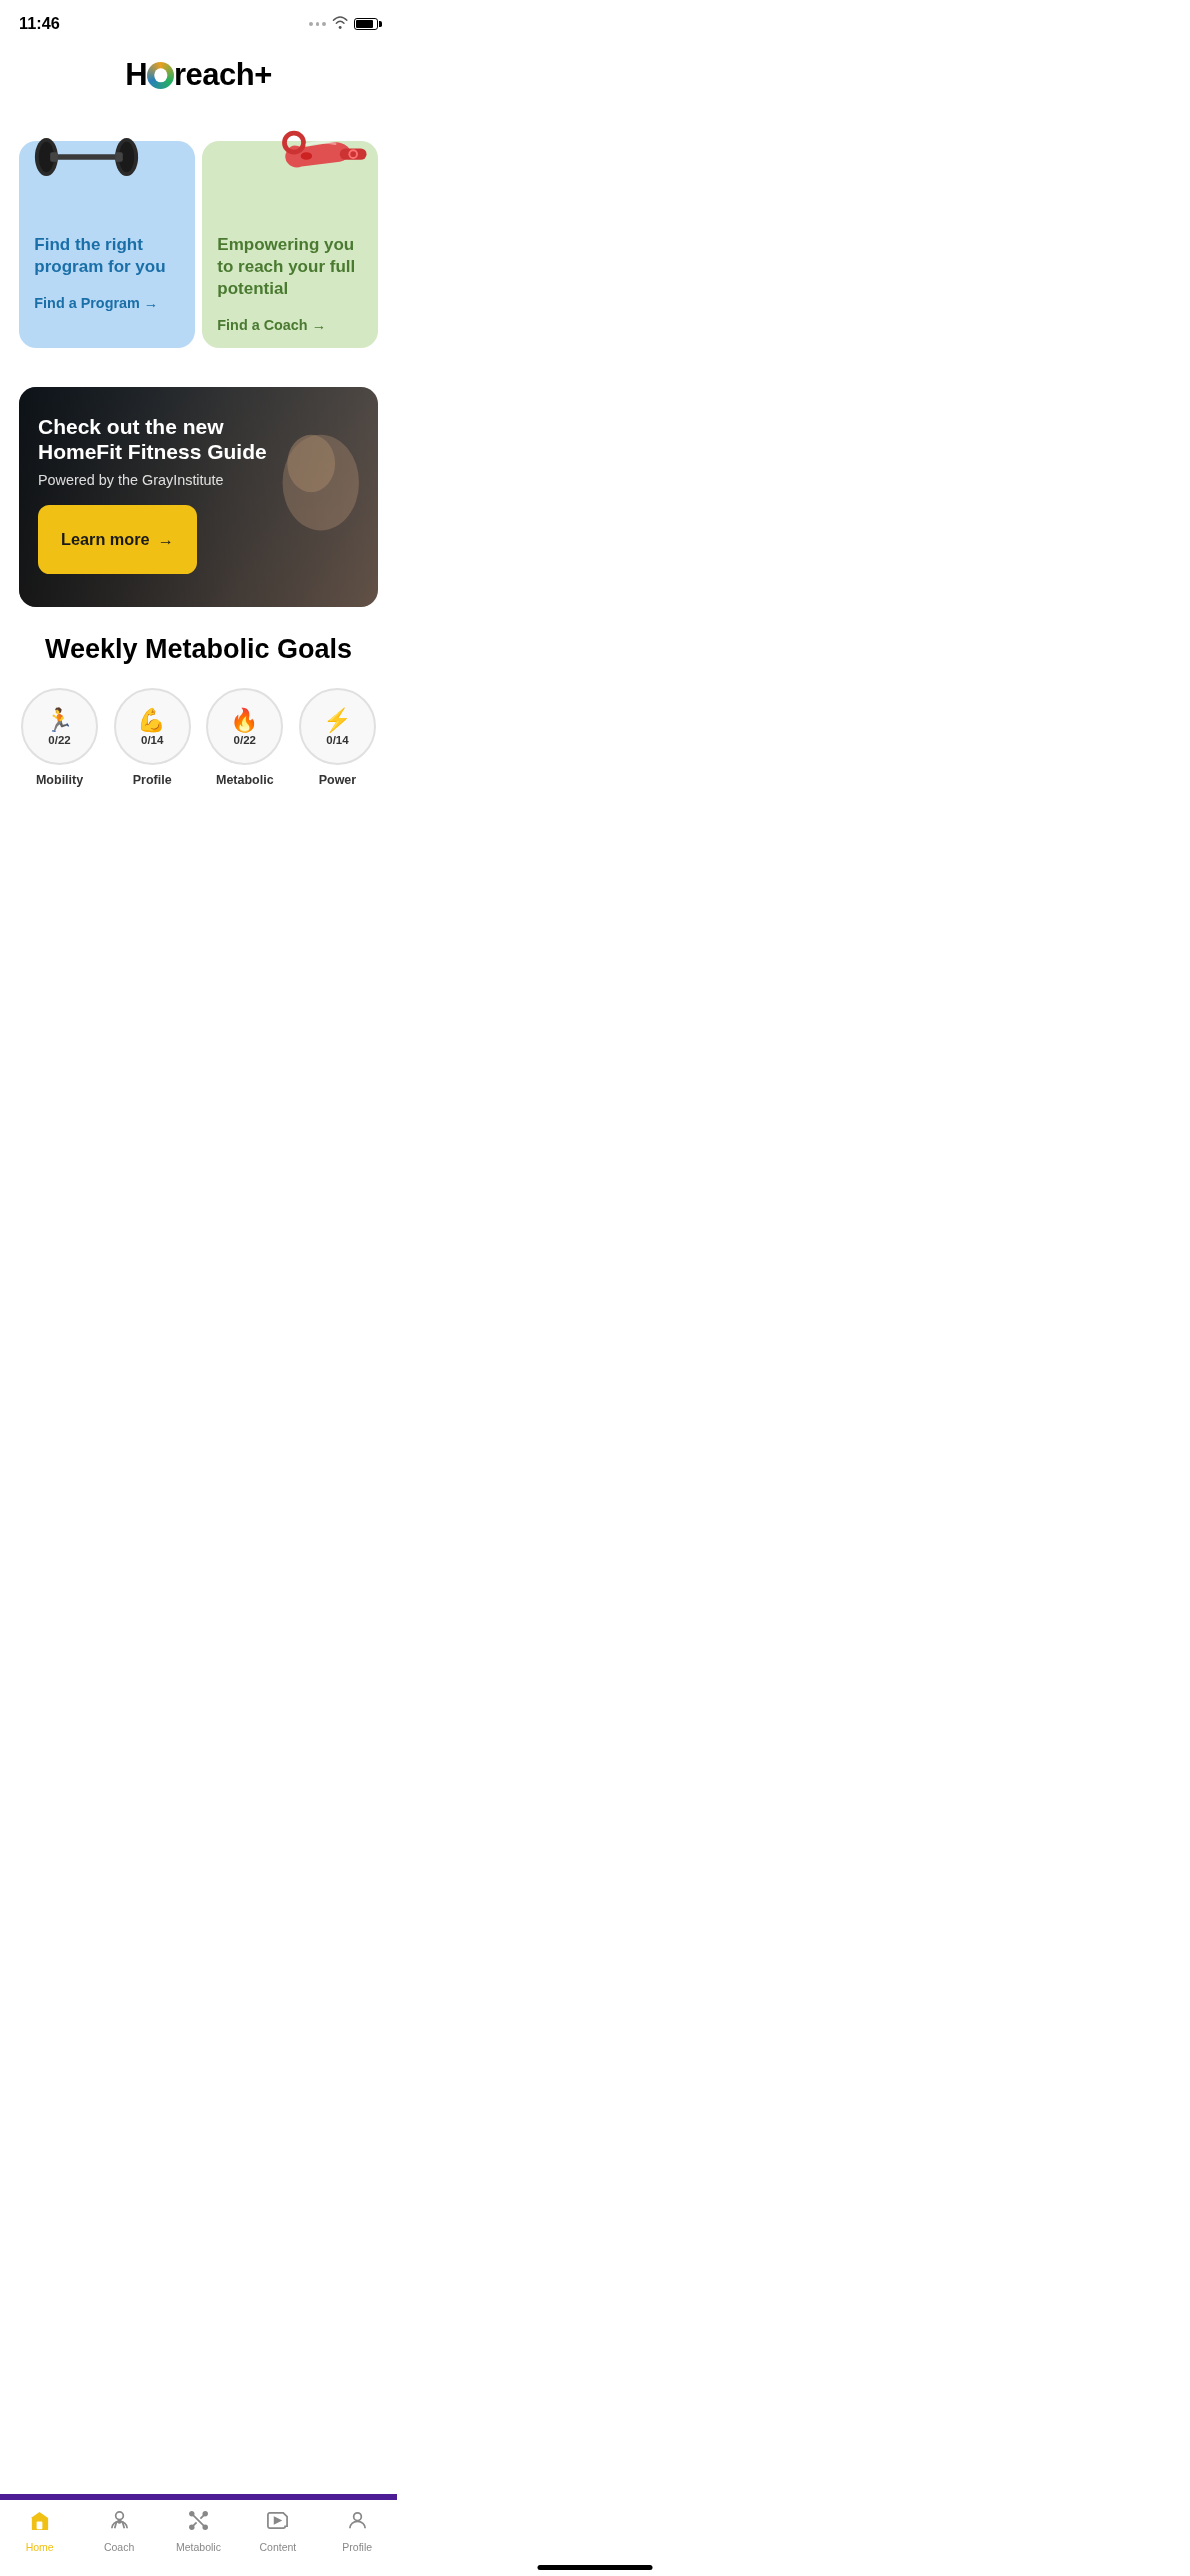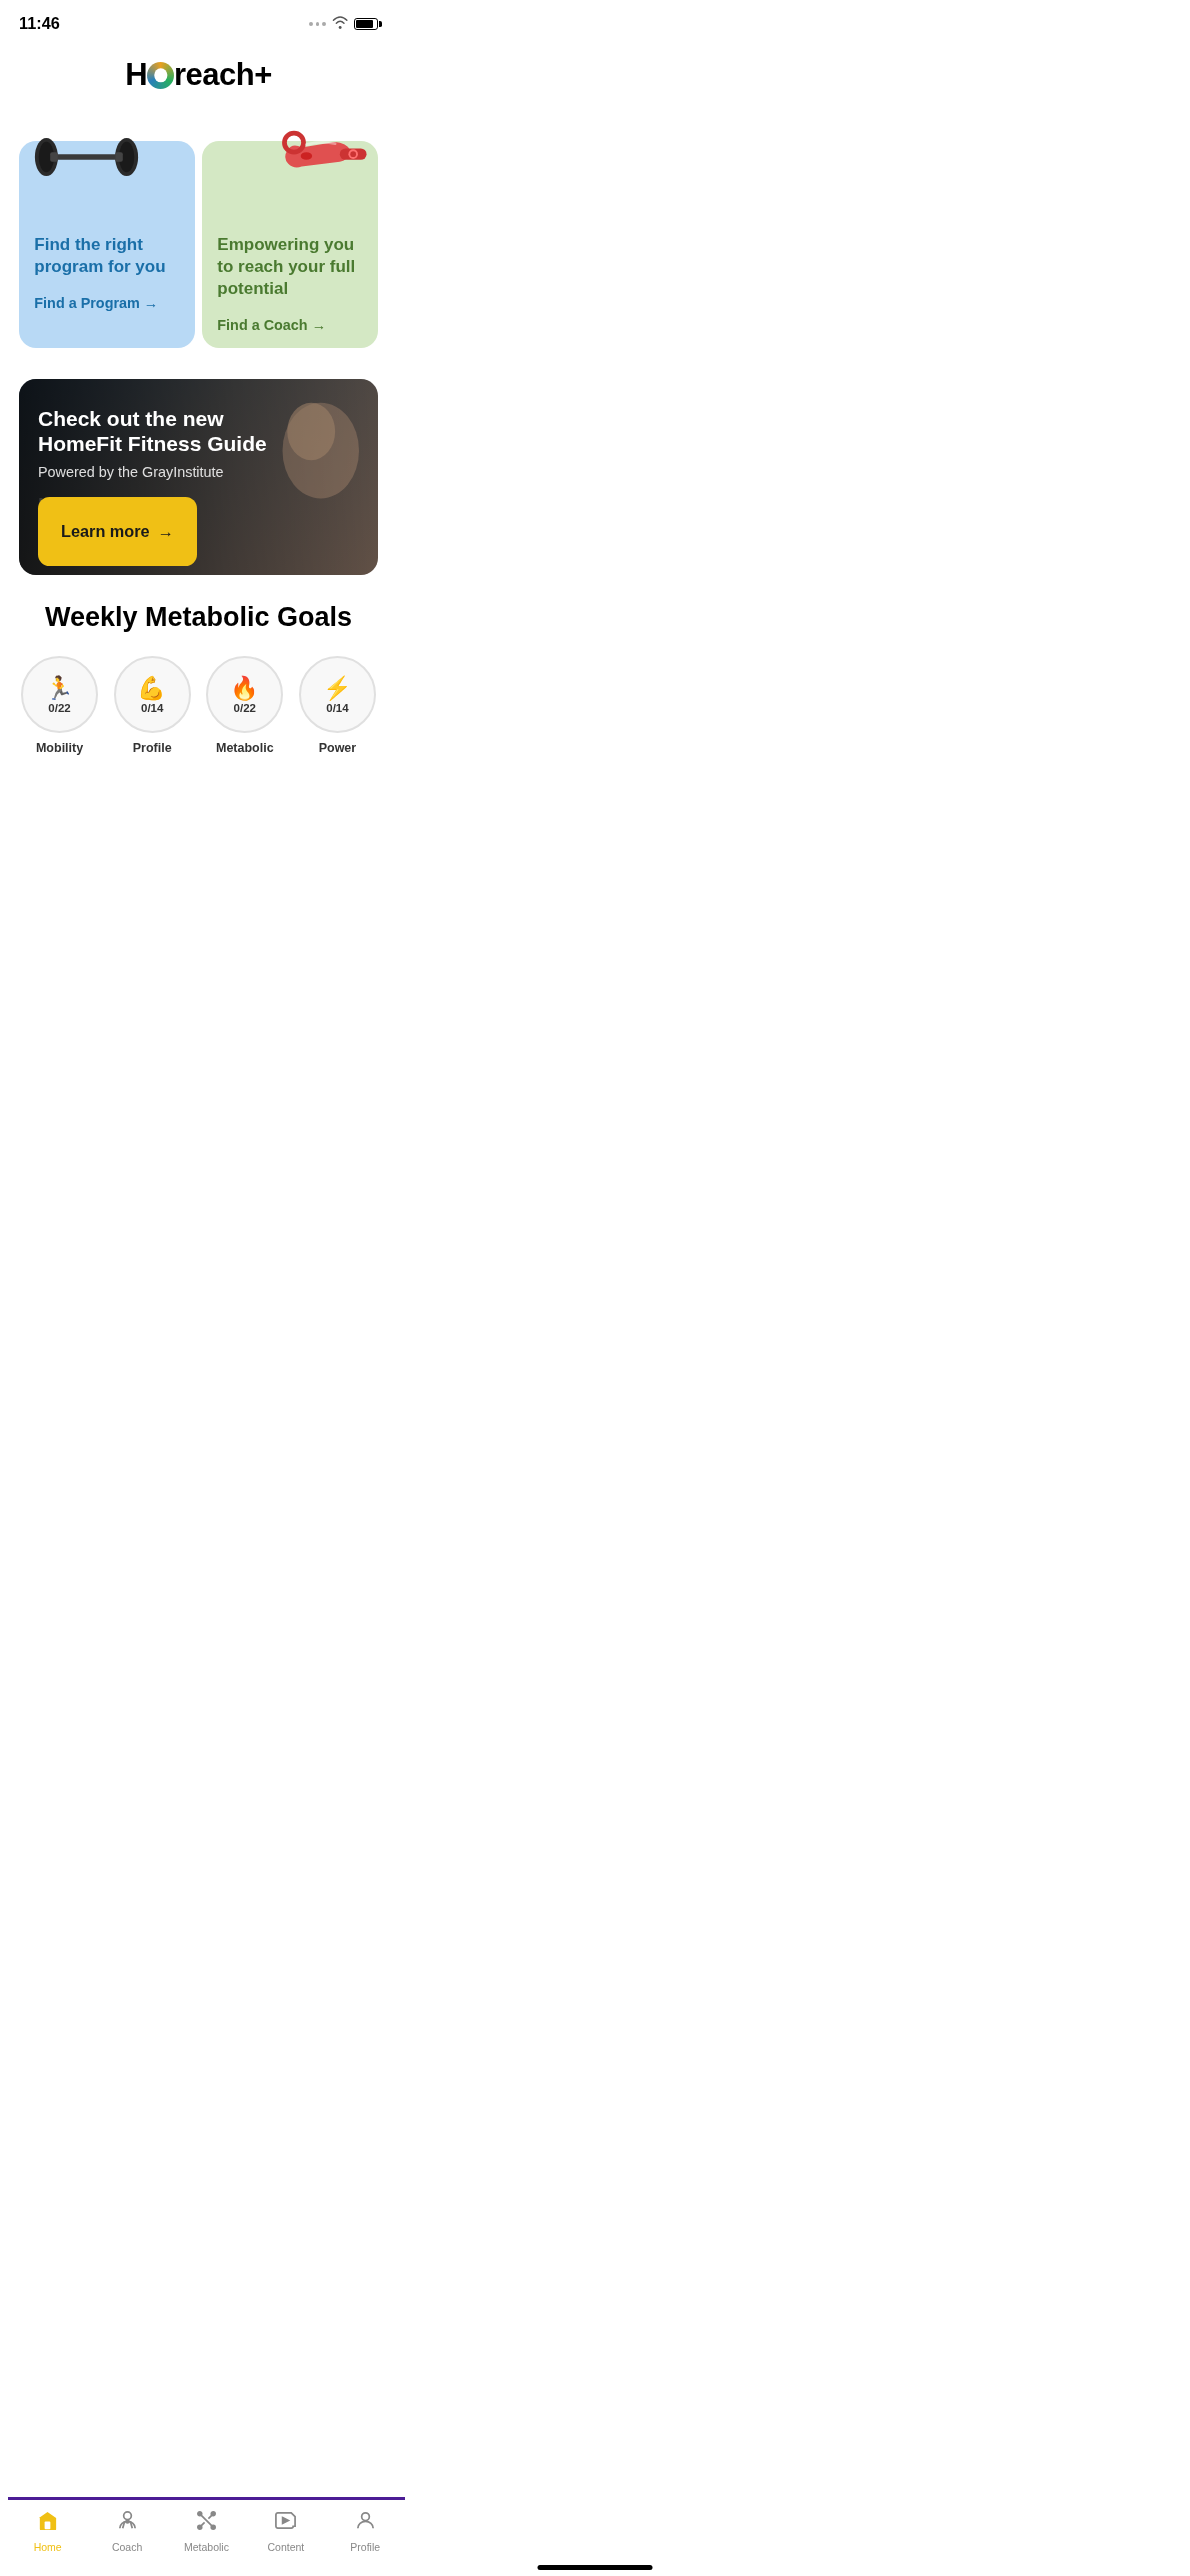--- a/index.html
+++ b/index.html
@@ -145,25 +145,25 @@
     }
     .card-blue .card-link { color: #1a6fa8; }
     .card-green .card-link { color: #4a7a30; }
 
     
     .dumbbell-svg { width: 115px; height: 86px; }
     .whistle-svg { width: 105px; height: 86px; }
 
     
     .banner-section {
-      margin: 8px 19px 27px 19px;
+      margin: 16px 19px 27px 19px;
       border-radius: 17px;
       overflow: hidden;
       position: relative;
-      height: 196px;
+      height: 220px;
       background: linear-gradient(135deg, #2c3e50 0%, #4a4a4a 40%, #6d5a4e 100%);
     }
     .banner-bg {
       position: absolute;
       inset: 0;
       background: linear-gradient(to right, rgba(0,0,0,0.7) 0%, rgba(0,0,0,0.3) 60%, rgba(0,0,0,0.1) 100%);
     }
     .banner-person {
       position: absolute;
       right: -9.6px;
@@ -246,24 +246,24 @@
     .goal-label {
       font-size: 12.5px;
       font-weight: 600;
       color: #333;
     }
 
     
     .bottom-nav {
       position: fixed;
       bottom: 0;
-      left: 8px;
+      left: 0;
       width: 397px;
       background: #fff;
-      border-top: 3px solid #4c1d95;
+      border-top: 6px solid #4c1d95;
       display: flex;
       justify-content: space-around;
       align-items: flex-start;
       padding: 9.6px 0 23px 0;
     }
     .nav-item {
       display: flex;
       flex-direction: column;
       align-items: center;
       gap: 3.8px;

